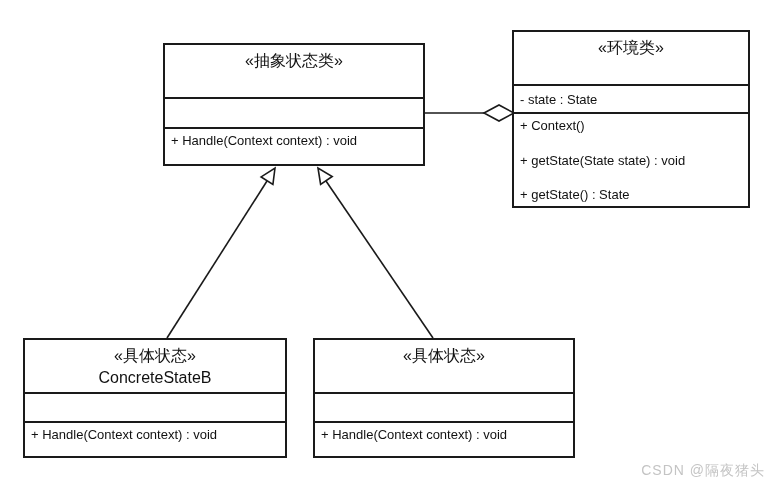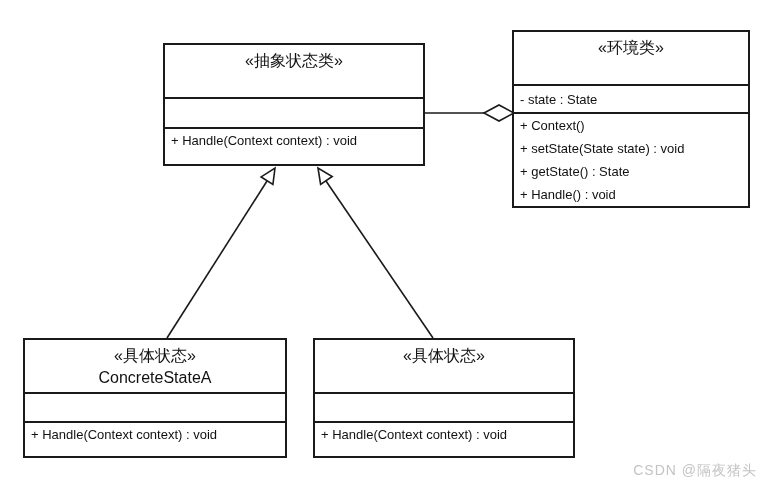--- a/index.html
+++ b/index.html
@@ -37,21 +37,21 @@
     padding-left: 6px;
     white-space: nowrap;
   }
   svg.connectors {
     position: absolute;
     left: 0; top: 0;
     pointer-events: none;
   }
   .watermark {
     position: absolute;
-    right: 18px;
+    right: 10px;
     bottom: 13px;
     font-size: 14px;
     color: #c4c4c4;
     letter-spacing: 1px;
   }
 </style>
 </head>
 <body>
 
 <div class="canvas">
@@ -86,30 +86,29 @@
 
   <div class="uml-class" style="left:512px; top:30px; width:238px; height:178px;">
     <div class="compartment c-title" style="height:52px;">
       <div class="stereotype">«环境类»</div>
     </div>
     <div class="compartment c-attrs" style="height:28px;">
       <div class="member">- state : State</div>
     </div>
     <div class="compartment c-methods">
       <div class="member">+ Context()</div>
-      <div class="member">+ setState(State state) : void</div>
+      <div class="member">+ getState(State state) : void</div>
       <div class="member">+ getState() : State</div>
-      <div class="member">+ Handle() : void</div>
     </div>
   </div>
 
   <div class="uml-class" style="left:23px; top:338px; width:264px; height:120px;">
     <div class="compartment c-title" style="height:52px;">
       <div class="stereotype">«具体状态»</div>
-      <div class="class-name">ConcreteStateA</div>
+      <div class="class-name">ConcreteStateB</div>
     </div>
     <div class="compartment c-attrs" style="height:29px;"></div>
     <div class="compartment c-methods">
       <div class="member">+ Handle(Context context) : void</div>
     </div>
   </div>
 
   <div class="uml-class" style="left:313px; top:338px; width:262px; height:120px;">
     <div class="compartment c-title" style="height:52px;">
       <div class="stereotype">«具体状态»</div>

